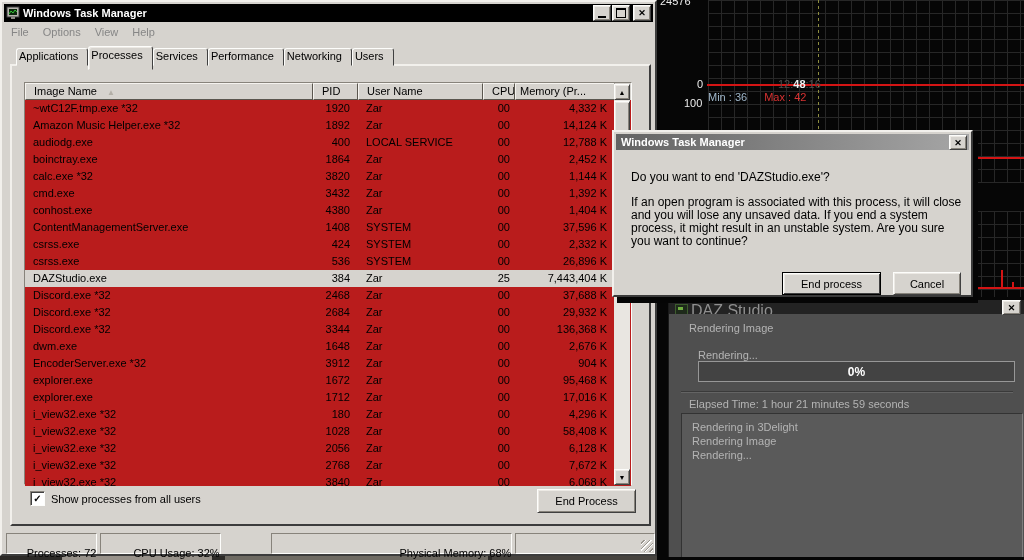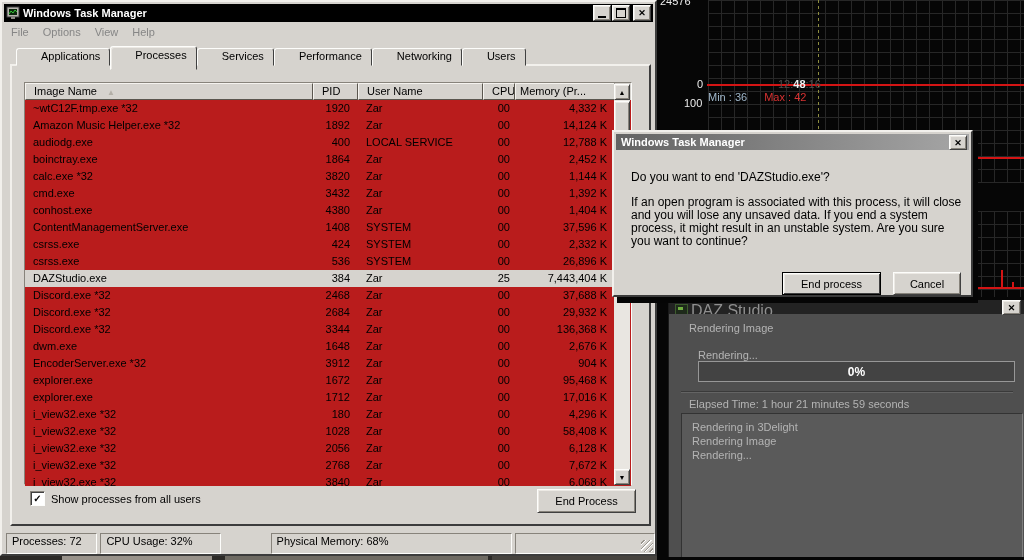--- a/index.html
+++ b/index.html
@@ -23,21 +23,21 @@
   #tm{left:0;top:0;width:657px;height:556px;background:#d6d3ce;
       border:2px solid;border-color:#f2f0ec #3c3c3c #3c3c3c #f2f0ec;box-sizing:border-box;z-index:2;}
   #tm-titlebar{left:2px;top:2px;width:649px;height:18px;background:#000;color:#fff;
       display:flex;align-items:center;padding:0 2px;box-sizing:border-box;}
   #tm-title{font-weight:bold;margin-left:3px;flex:1;white-space:nowrap;}
   .capbtn{width:16px;height:14px;display:flex;align-items:center;justify-content:center;
       font-size:9px;font-weight:bold;color:#000;margin-left:1px;}
   #tm-menubar{left:2px;top:21px;width:649px;height:17px;display:flex;align-items:center;}
   .menu-item{color:#868686;padding:0 7px;}
   #tm-tabs{left:14px;top:44px;height:21px;display:flex;align-items:flex-start;z-index:4;}
-  .tab{height:15px;margin-top:2px;padding:1px 9px 0 24px;background:#d6d3ce;
+  .tab{height:15px;margin-top:2px;padding:1px 9px 0 2px;background:#d6d3ce;
       border:1px solid;border-color:#fdfdfb #404040 transparent #fdfdfb;
       border-top-left-radius:3px;border-top-right-radius:3px;white-space:nowrap;}
   .tab.active{height:20px;margin-top:0;padding-top:2px;position:relative;z-index:5;
       box-shadow:inset 1px 1px 0 #ece9e4;}
   #tm-panel{left:8px;top:62px;width:641px;height:462px;background:#d6d3ce;
       border:2px solid;border-color:#f2f0ec #3c3c3c #3c3c3c #f2f0ec;box-sizing:border-box;}
   
   #tm-table{left:22px;top:80px;width:608px;height:403px;background:#fff;box-sizing:border-box;}
   #tm-header{display:flex;height:17px;background:#d6d3ce;}
   .hcell{box-sizing:border-box;border:1px solid;border-color:#f5f3ef #5a564e #5a564e #f5f3ef;
@@ -59,21 +59,21 @@
   
   #tm-check{left:28px;top:489px;display:flex;align-items:center;}
   #tm-checkbox{width:13px;height:13px;background:#fff;border:1px solid;
       border-color:#87837b #fdfdfb #fdfdfb #87837b;box-shadow:inset 1px 1px 0 #404040;
       display:flex;align-items:center;justify-content:center;font-size:10px;font-weight:bold;}
   #tm-check span.lbl{margin-left:6px;}
   #btn-endprocess{left:535px;top:487px;width:97px;height:22px;display:flex;align-items:center;justify-content:center;}
   
   #tm-status{left:4px;top:531px;width:649px;height:21px;display:flex;}
   .spane{box-sizing:border-box;border:1px solid;border-color:#87837b #fdfdfb #fdfdfb #87837b;
-      margin-right:3px;padding:1px 0 0 5px;white-space:nowrap;position:relative;}
+      margin-right:3px;padding:13px 0 0 5px;white-space:nowrap;position:relative;text-align:right;}
   .sp1{width:98px;} .sp2{width:129px;} .sp3{width:260px;margin-left:47px;} .sp4{width:150px;margin-right:0;}
   #grip{position:absolute;right:1px;bottom:1px;width:12px;height:12px;
       background:repeating-linear-gradient(135deg,transparent 0 2px,#9a968e 2px 3px,#fff 3px 4px);}
   
   #sliver{left:0;top:556px;width:657px;height:4px;background:#2c2a27;}
   
   #dialog{left:612px;top:130px;width:361px;height:167px;background:#d6d3ce;
       border:2px solid;border-color:#f2f0ec #3a3a3a #3a3a3a #f2f0ec;box-sizing:border-box;
       box-shadow:5px 6px 0 #050505;z-index:6;}
   #dlg-titlebar{left:2px;top:2px;width:353px;height:16px;position:absolute;

